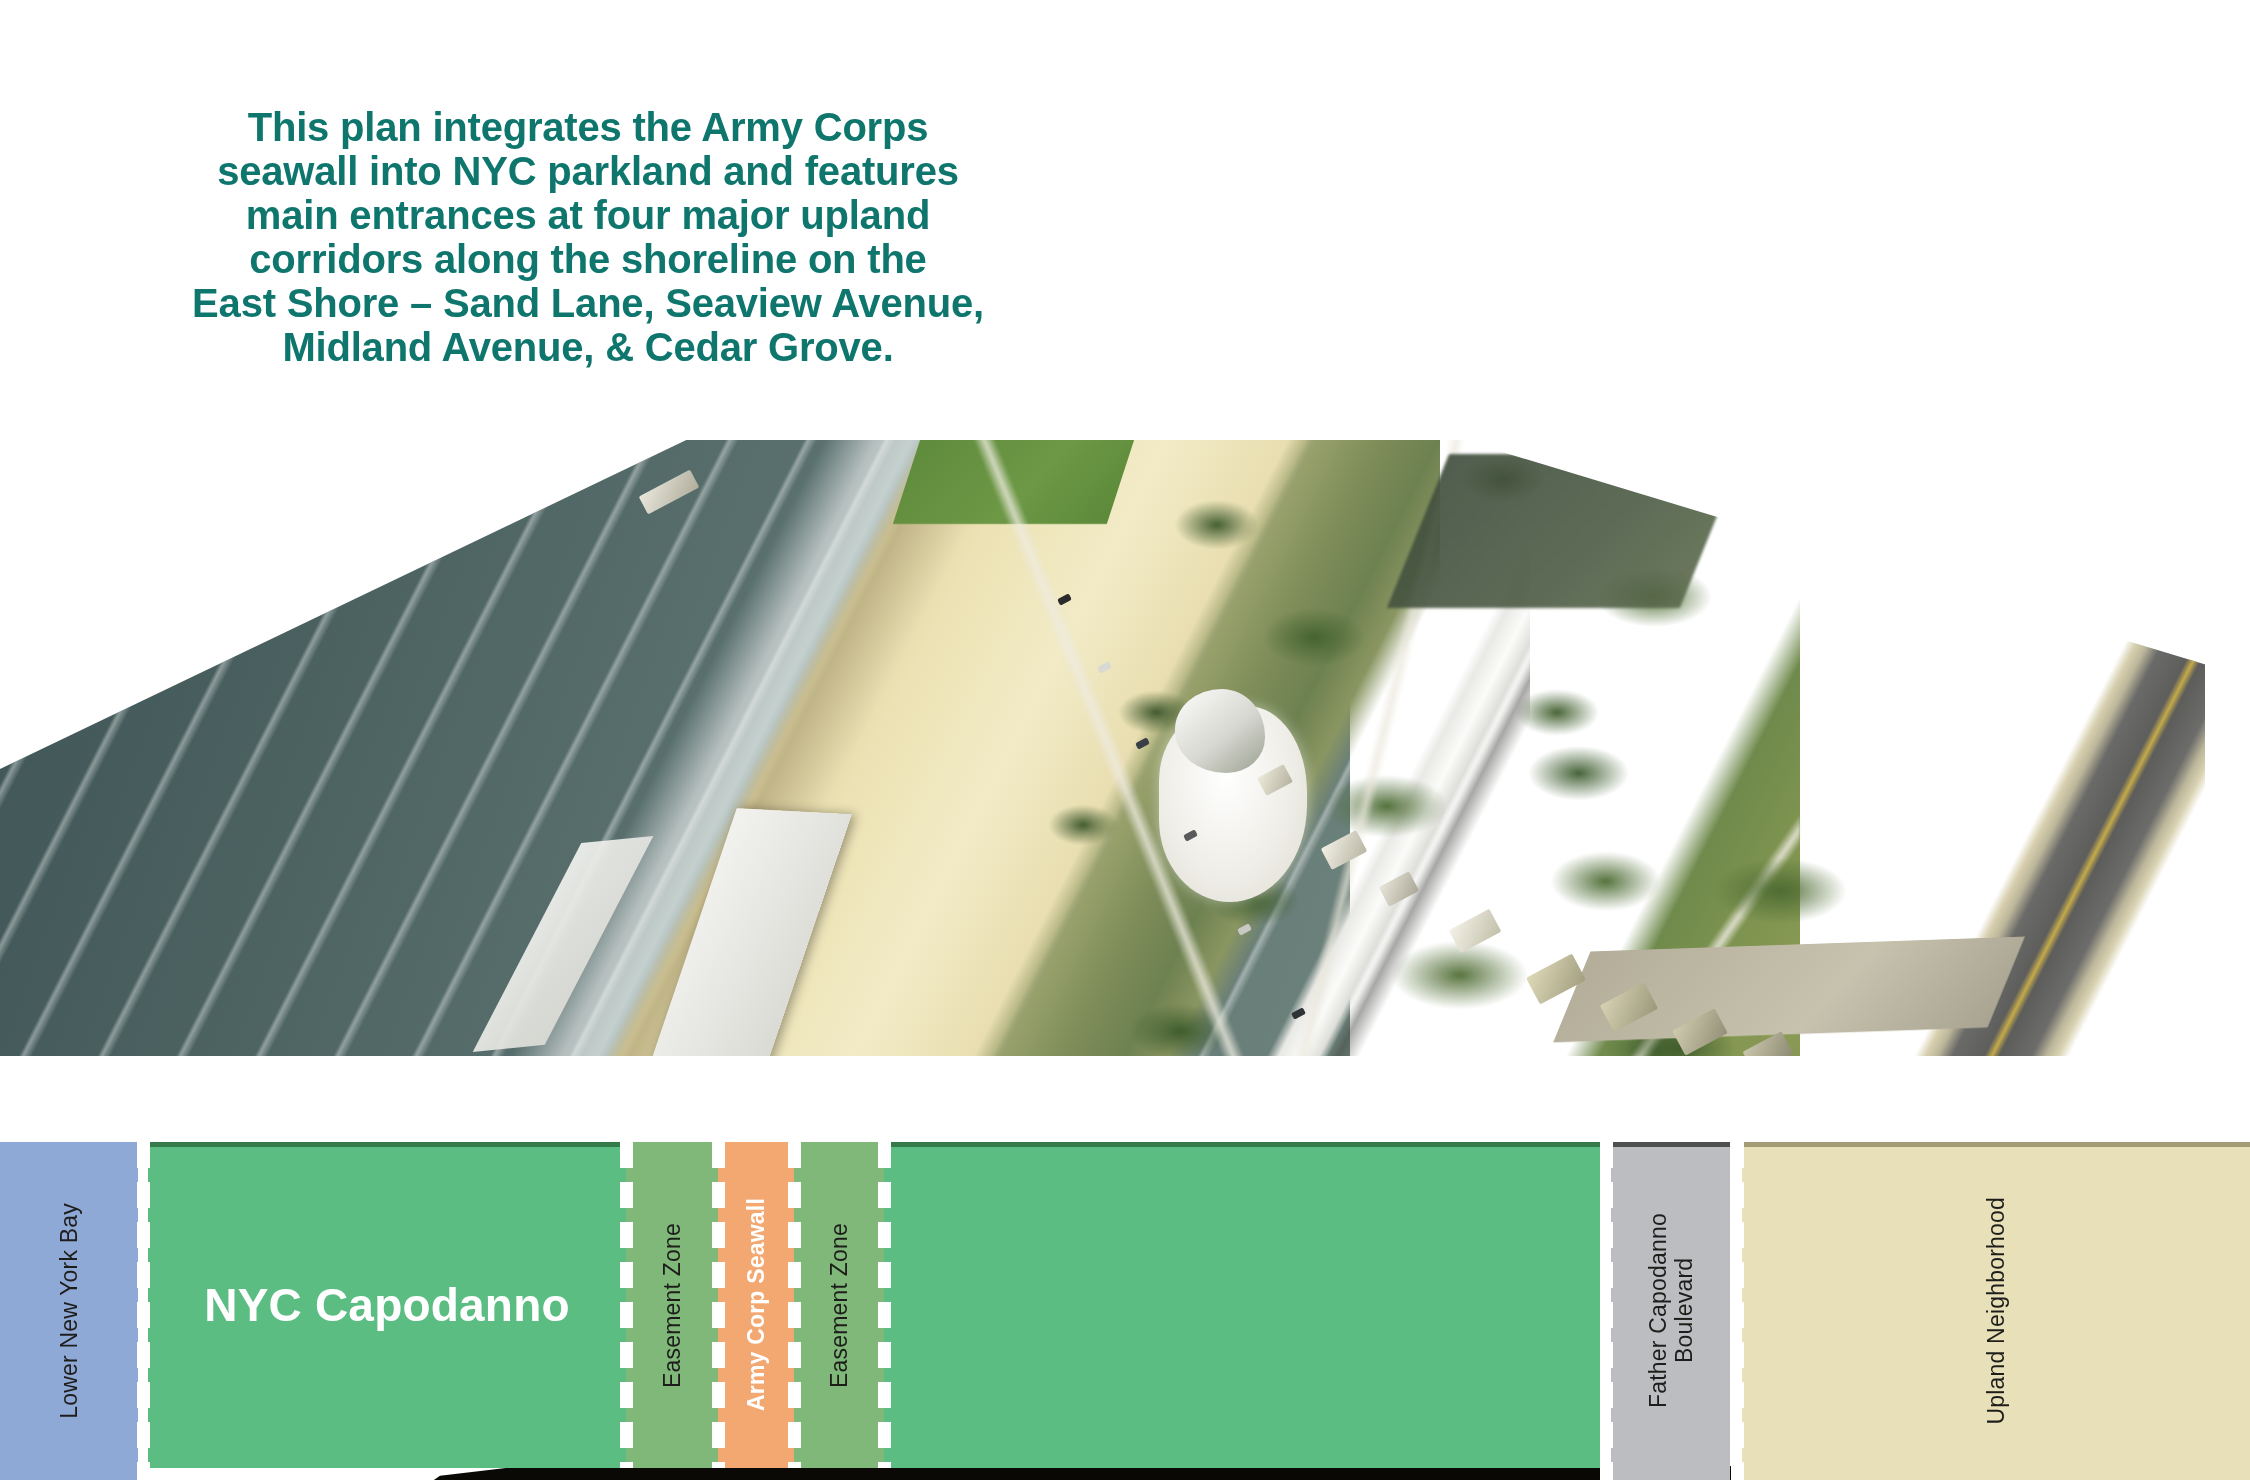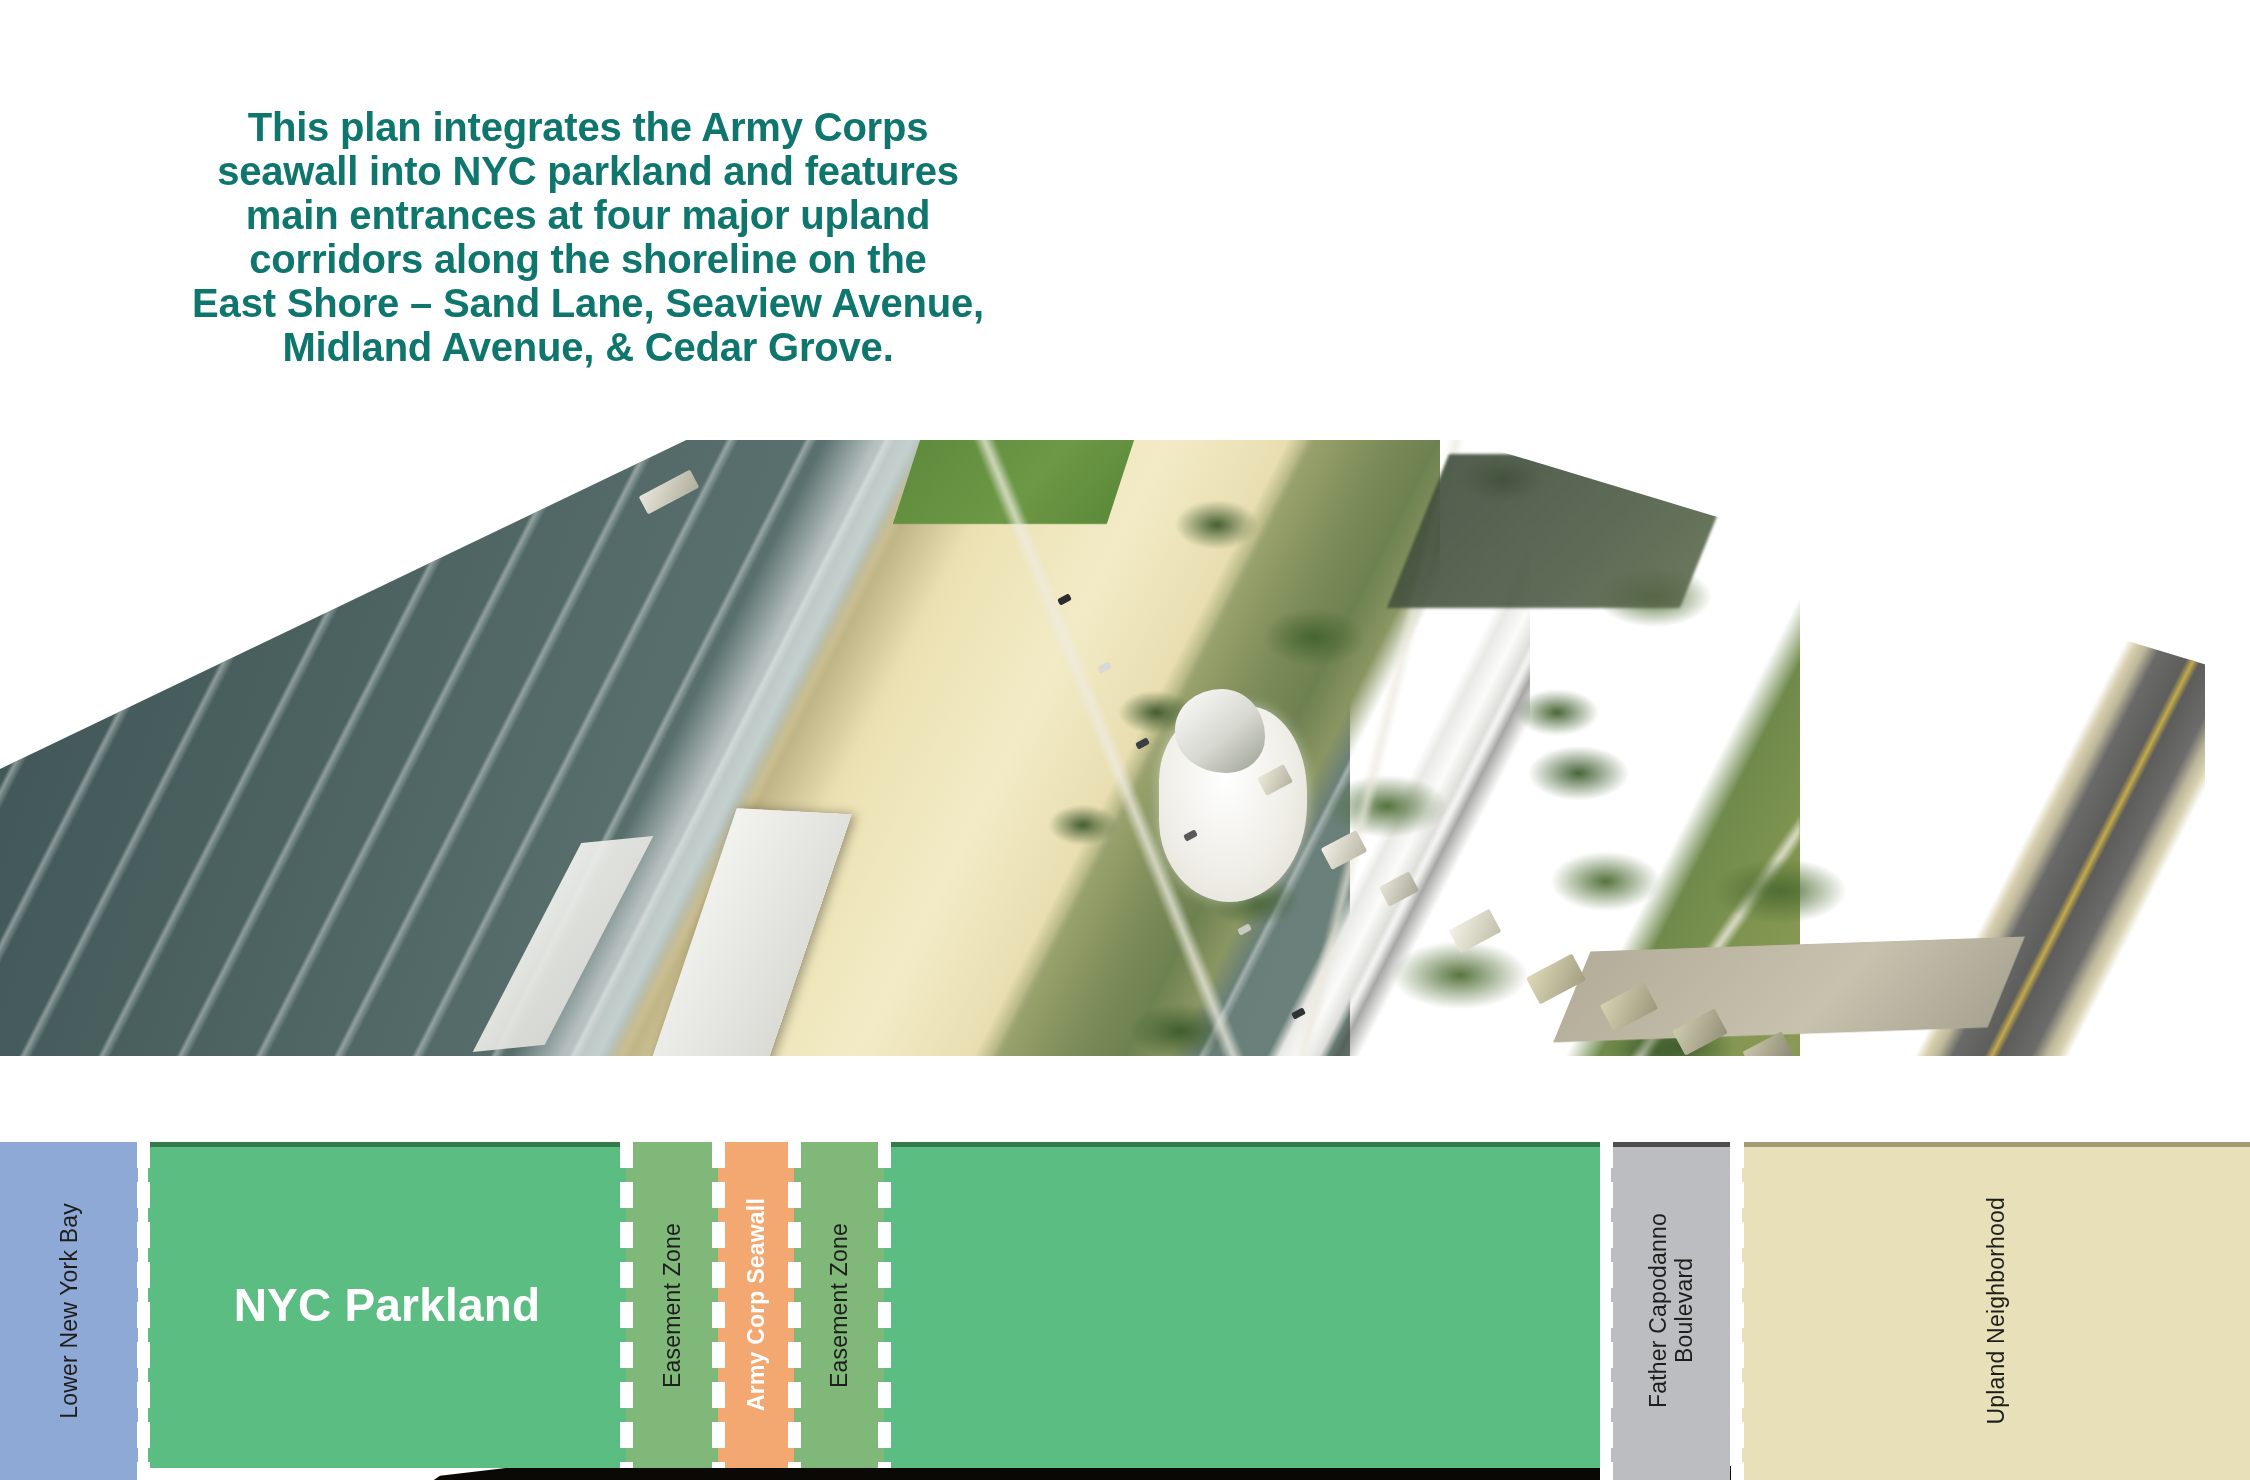--- a/index.html
+++ b/index.html
@@ -424,21 +424,21 @@
   <div id="photo-base-2"></div>
 </div>
 
 <div id="band">
 
   <div class="seg" style="left:0px;width:138px;height:338px;background:#8fa9d6;">
     <span class="seg-label">Lower New York Bay</span>
   </div>
 
   <div class="seg" style="left:148px;width:478px;height:326px;background:#5bbd82;">
-    <span class="seg-label big">NYC Parkland</span>
+    <span class="seg-label big">NYC Capodanno</span>
   </div>
 
   <div class="seg" style="left:626px;width:92px;height:326px;background:#7fb878;">
     <span class="seg-label">Easement Zone</span>
   </div>
 
   <div class="seg" style="left:718px;width:76px;height:326px;background:#f3a871;">
     <span class="seg-label onorange">Army Corp Seawall</span>
   </div>
 

